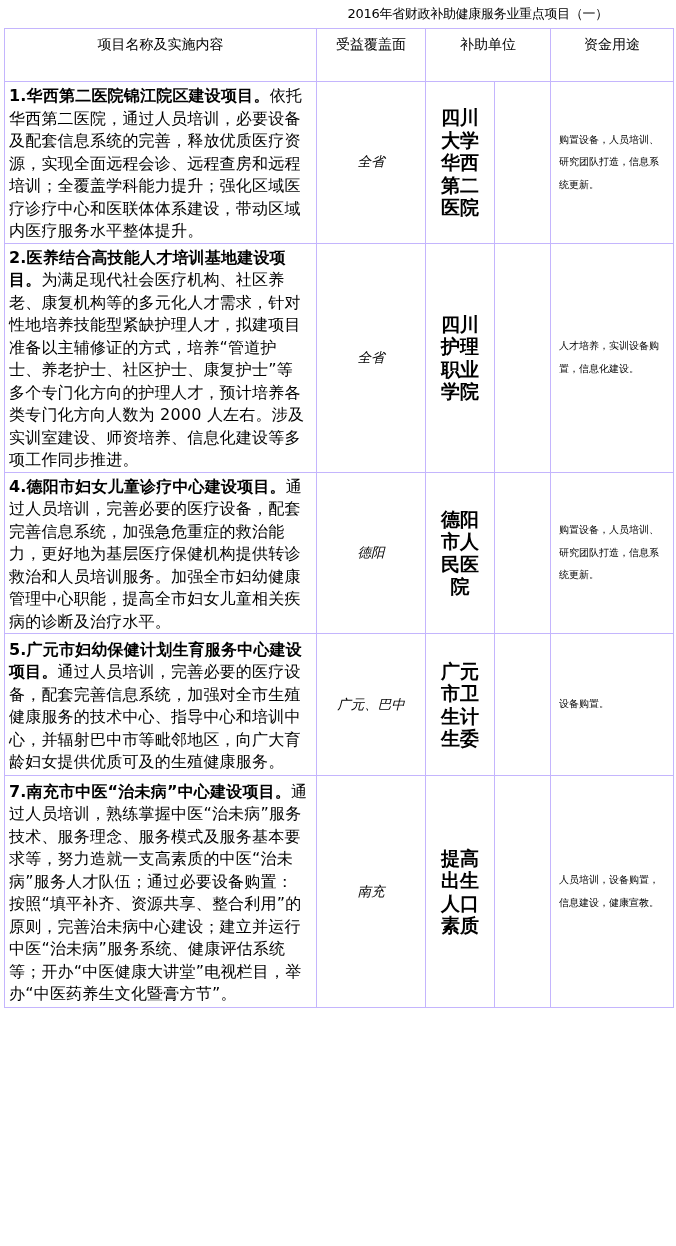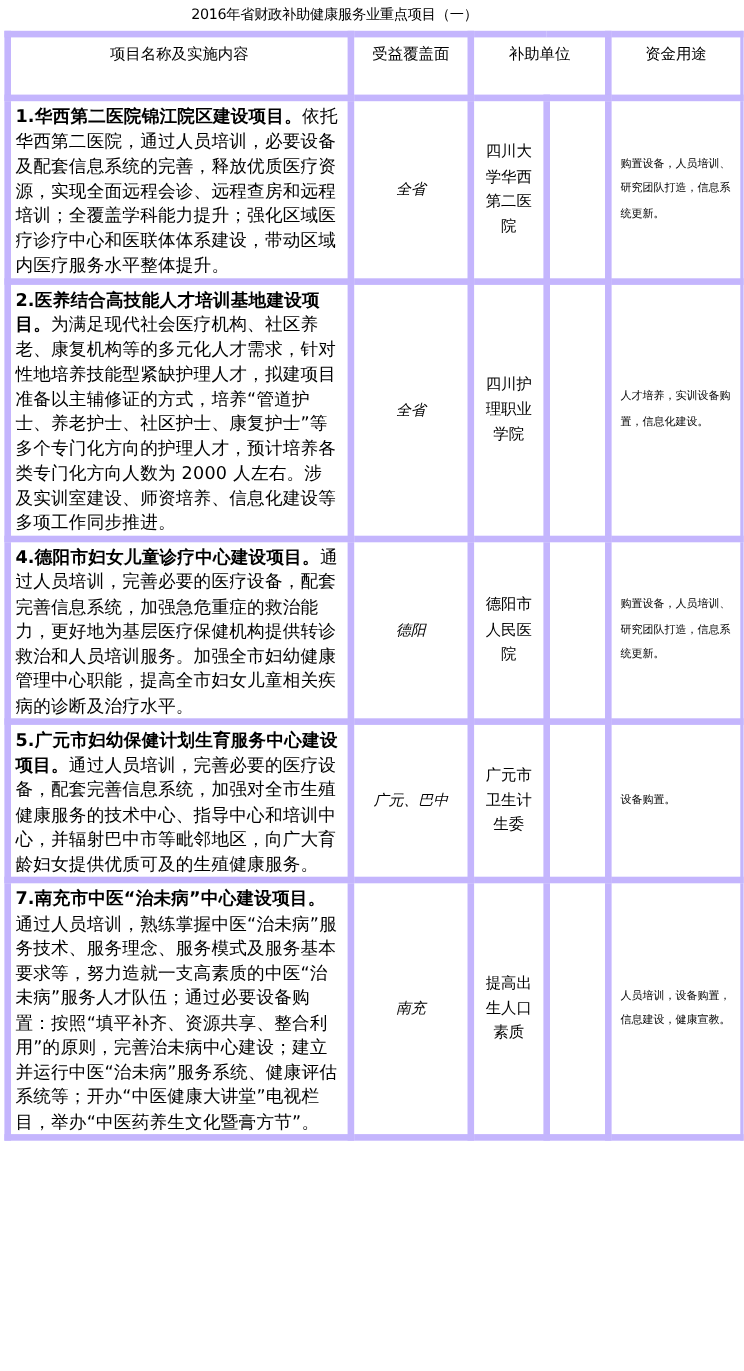--- a/index.html
+++ b/index.html
@@ -1,29 +1,29 @@
 <!DOCTYPE html>
 <html><head>
 <meta charset="utf-8">
 <style>
   html, body { margin: 0; padding: 0; background: #ffffff; }
   body { width: 676px; height: 1246px; position: relative; overflow: hidden;
          font-family: "DejaVu Sans", "Liberation Sans", sans-serif; color: #000; }
-  .title { position: absolute; top: 6px; left: 0; width: 608px; text-align: center;
+  .title { position: absolute; top: 6px; left: 0; width: 608px; text-align: right;
            font-size: 13px; line-height: 16px; letter-spacing: -0.3px; }
   table.main { position: absolute; top: 28px; left: 4px; width: 669px;
                border-collapse: collapse; table-layout: fixed; }
-  table.main td, table.main th { border: 6px solid #c4b5fd; padding: 0; vertical-align: middle; }
+  table.main td, table.main th { border: 1px solid #c4b5fd; padding: 0; vertical-align: middle; }
   th { font-weight: normal; font-size: 14px; height: 45px; vertical-align: top !important;
        padding-top: 7px !important; text-align: center; }
   td.name { text-align: left; vertical-align: top; padding: 3px 8px 0 4px !important;
             font-size: 16px; line-height: 22.5px; letter-spacing: 0.2px; margin-top: 40px; }
   td.name b { font-weight: bold; }
   td.cov { text-align: center; font-size: 13.5px; font-style: italic; }
-  td.unit { text-align: center; font-size: 14px; line-height: 22.5px; padding: 0 6px !important; }
+  td.unit { text-align: center; font-size: 19px; line-height: 22.5px; padding: 0 6px !important; font-weight: bold; }
   td.blank { }
   td.use { text-align: left; font-size: 10px; line-height: 22.5px; padding: 0 6px 0 8px !important; }
 </style>
 </head>
 <body>
 
 <div class="title">2016年省财政补助健康服务业重点项目（一）</div>
 
 <table class="main">
   <colgroup>

